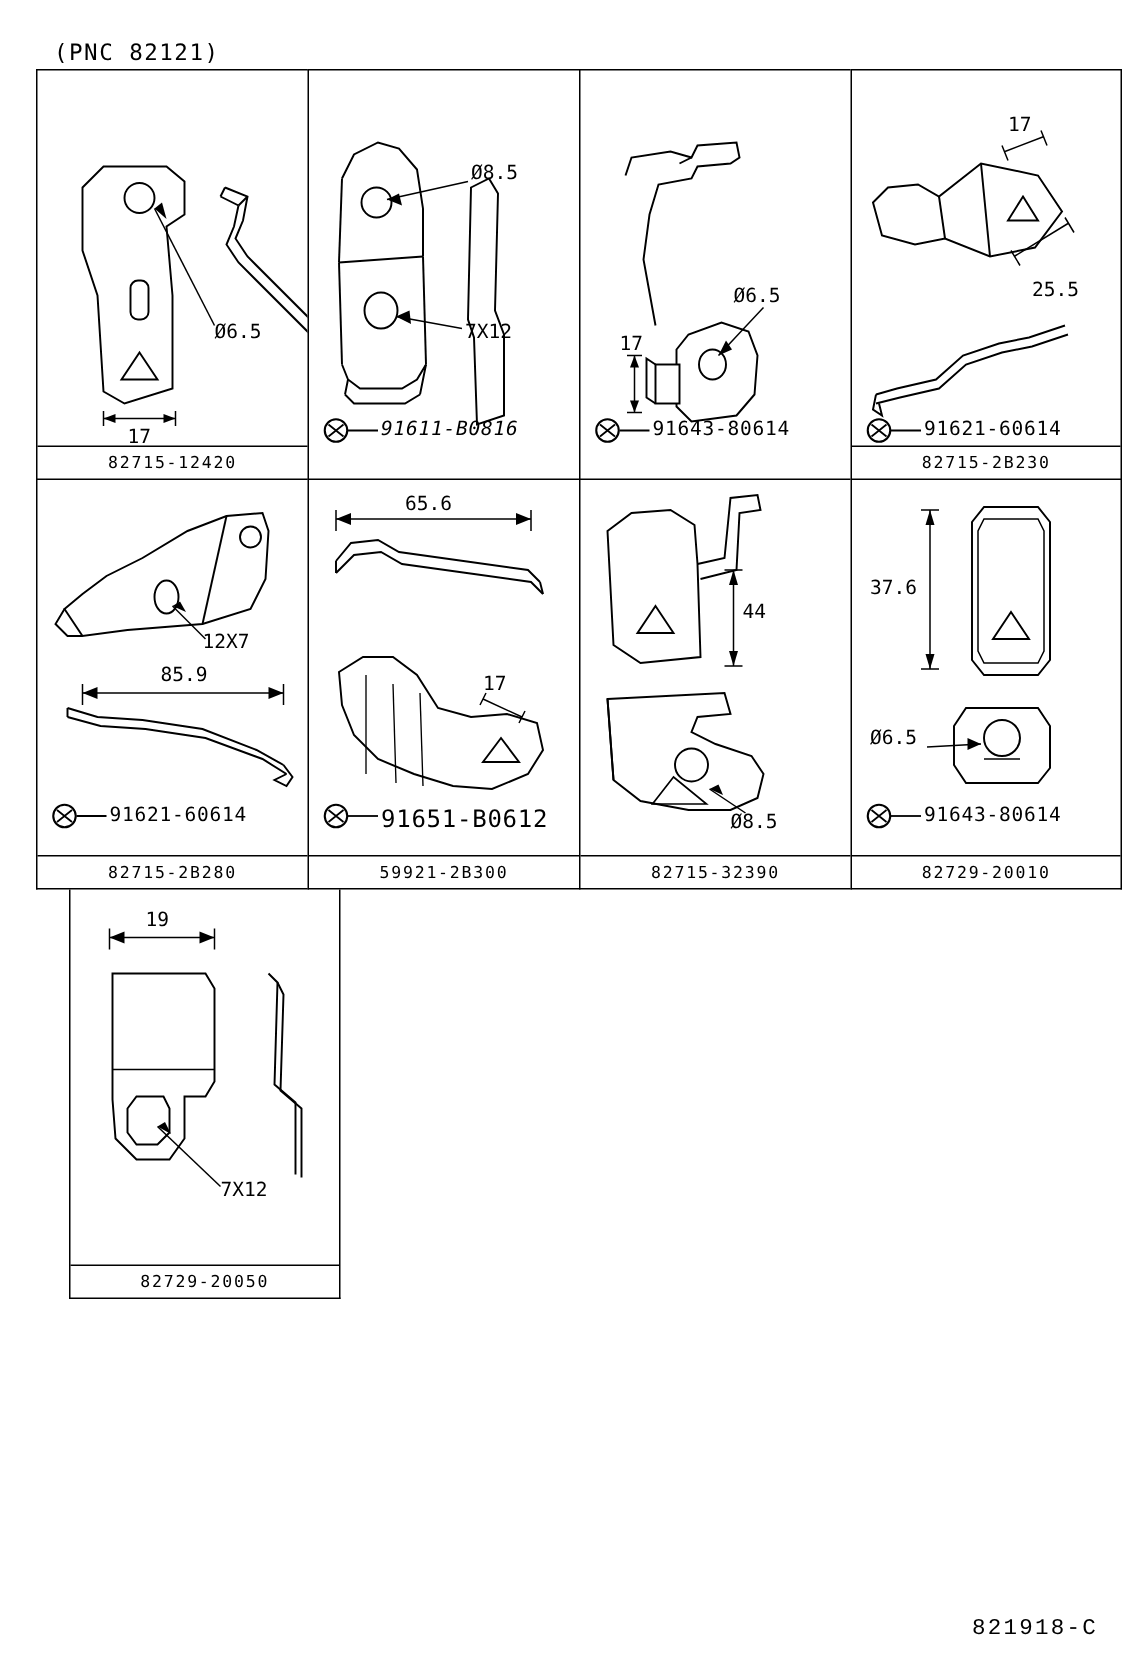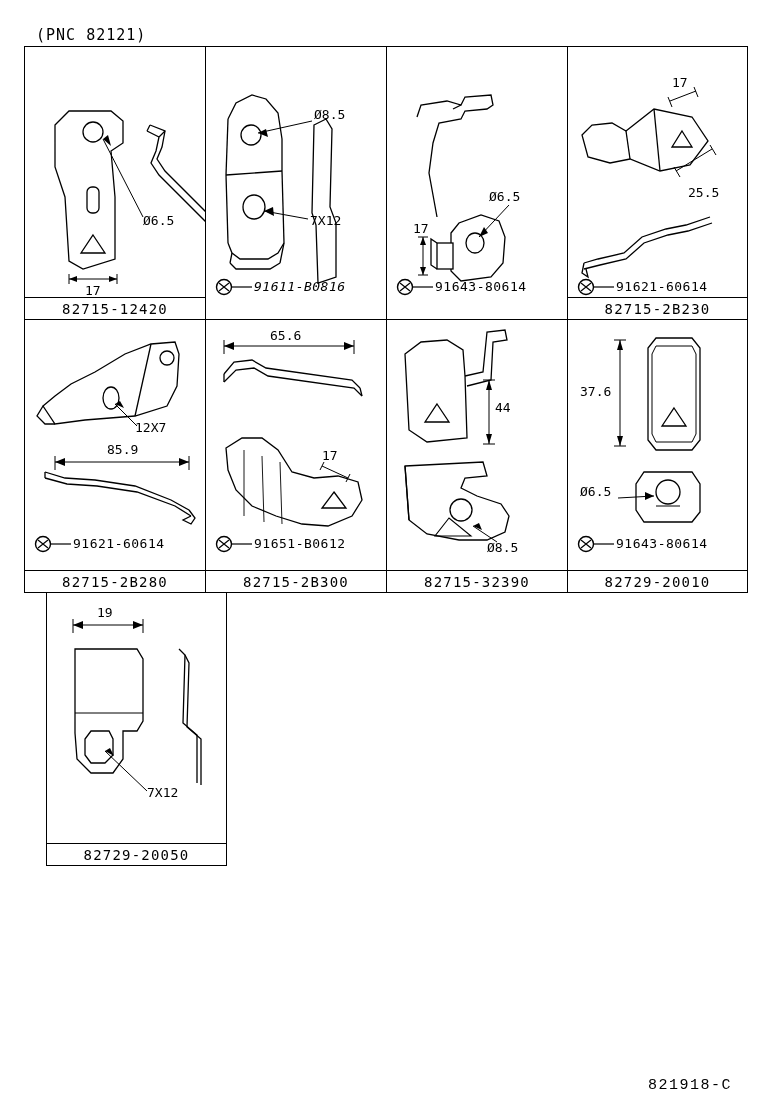--- a/index.html
+++ b/index.html
@@ -58,21 +58,21 @@
     height: 250px;
     width: 100%;
     overflow: hidden;
   }
   .cell-label {
     height: 21px;
     border-top: 1px solid #000;
     display: flex;
     align-items: center;
     justify-content: center;
-    font-size: 14px;
+    font-size: 11px;
     letter-spacing: 1.2px;
     white-space: nowrap;
   }
   .art svg {
     position: absolute;
     left: 0;
     top: 0;
   }
   .footer-code {
     position: absolute;
@@ -297,23 +297,23 @@
             <path d="M128 172 L140 188 L116 188 Z" fill="#fff"></path>
 
             <path d="M116 146 L142 158" stroke-width="1"></path>
             <path d="M114 150 L118 142 M140 162 L144 154" stroke-width="1"></path>
             <text x="116" y="140" font-size="13" stroke="none" fill="#000">17</text>
 
             <circle cx="18" cy="224" r="7.5" fill="#fff" stroke-width="1.4"></circle>
             <path d="M13 220 L23 228 M13 228 L23 220" stroke-width="1.2"></path>
             <path d="M26 224 L46 224" stroke-width="1.2"></path>
           </svg>
-          <div style="position:absolute;left:48px;top:216px;font-size:13px;letter-spacing:0.5px;">91651-B0612</div>
-        </div>
-        <div class="cell-label">82715-2B300</div>
+          <div style="position:absolute;left:48px;top:216px;font-size:16px;letter-spacing:0.5px;">91651-B0612</div>
+        </div>
+        <div class="cell-label">59921-2B300</div>
       </div>
 
       <div class="cell">
         <div class="art">
           <svg width="181" height="250" viewBox="0 0 181 250" fill="none" stroke="#000" stroke-width="1.3">
 
             <path d="M18 34 L34 22 L60 20 L76 30 L78 56 L80 118 L40 122 L22 110 Z" fill="#fff"></path>
             <path d="M78 56 L96 52 L100 12 L118 10 L120 20 L106 22 L104 60 L80 66" fill="none"></path>
 
             <path d="M50 84 L62 102 L38 102 Z" fill="#fff"></path>

